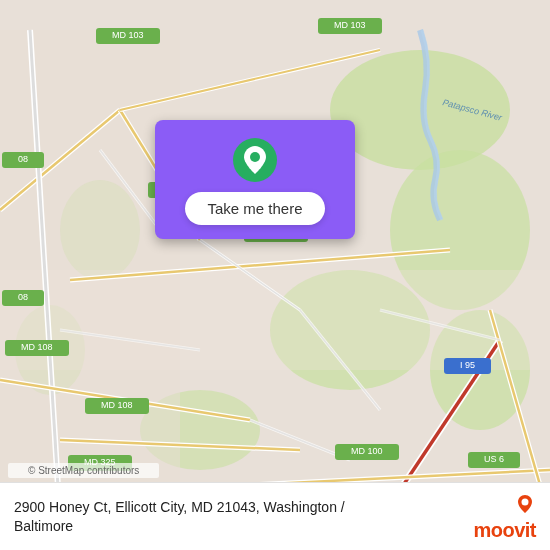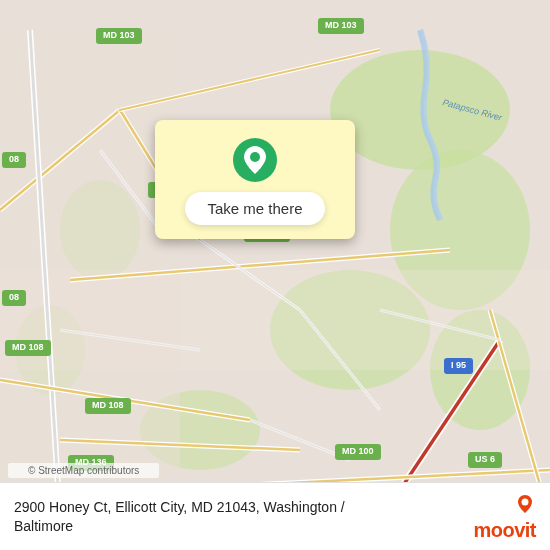--- a/index.html
+++ b/index.html
@@ -25,21 +25,21 @@
       position: absolute;
       top: 0; left: 0;
     }
 
     
     #popup-card {
       position: absolute;
       top: 120px;
       left: 155px;
       width: 200px;
-      background: #fef9c3;
+      background: #8b5cf6;
       border-radius: 8px;
       padding: 18px 16px 14px 16px;
       display: flex;
       flex-direction: column;
       align-items: center;
       box-shadow: 0 4px 12px rgba(0,0,0,0.3);
       z-index: 10;
     }
 
     #location-pin-icon {
@@ -126,22 +126,22 @@
       border-radius: 2px;
       z-index: 10;
     }
 
     
     .road-badge {
       position: absolute;
       background: #6ab04c;
       color: white;
       font-size: 9px;
-      font-weight: bold;
-      padding: 2px 7px;
+      font-weight: normal;
+      padding: 2px 16px;
       border-radius: 3px;
       z-index: 5;
       line-height: 1.3;
       text-align: center;
     }
 
     .road-badge.blue {
       background: #3a6fce;
     }
   </style>
@@ -223,21 +223,21 @@
   </svg>
 
   <div class="road-badge" style="top:28px;left:96px;">MD 103</div>
   <div class="road-badge" style="top:18px;left:318px;">MD 103</div>
   <div class="road-badge" style="top:226px;left:244px;">MD 103</div>
   <div class="road-badge" style="top:182px;left:148px;">MD 104</div>
   <div class="road-badge" style="top:340px;left:5px;">MD 108</div>
   <div class="road-badge" style="top:398px;left:85px;">MD 108</div>
   <div class="road-badge blue" style="top:358px;left:444px;">I 95</div>
   <div class="road-badge" style="top:444px;left:335px;">MD 100</div>
-  <div class="road-badge" style="top:455px;left:68px;">MD 136</div>
+  <div class="road-badge" style="top:455px;left:68px;">MD 325</div>
   <div class="road-badge" style="top:452px;left:468px;">US 6</div>
   <div class="road-badge" style="top:152px;left:2px;">08</div>
   <div class="road-badge" style="top:290px;left:2px;">08</div>
 
   <div id="popup-card">
 
     <svg id="location-pin-icon" xmlns="http://www.w3.org/2000/svg" viewBox="0 0 44 44">
       <circle cx="22" cy="22" r="22" fill="#27ae60"></circle>
       <path d="M22 8 C16 8 11 13 11 19 C11 26 22 36 22 36 C22 36 33 26 33 19 C33 13 28 8 22 8Z" fill="white"></path>
       <circle cx="22" cy="19" r="5" fill="#27ae60"></circle>

